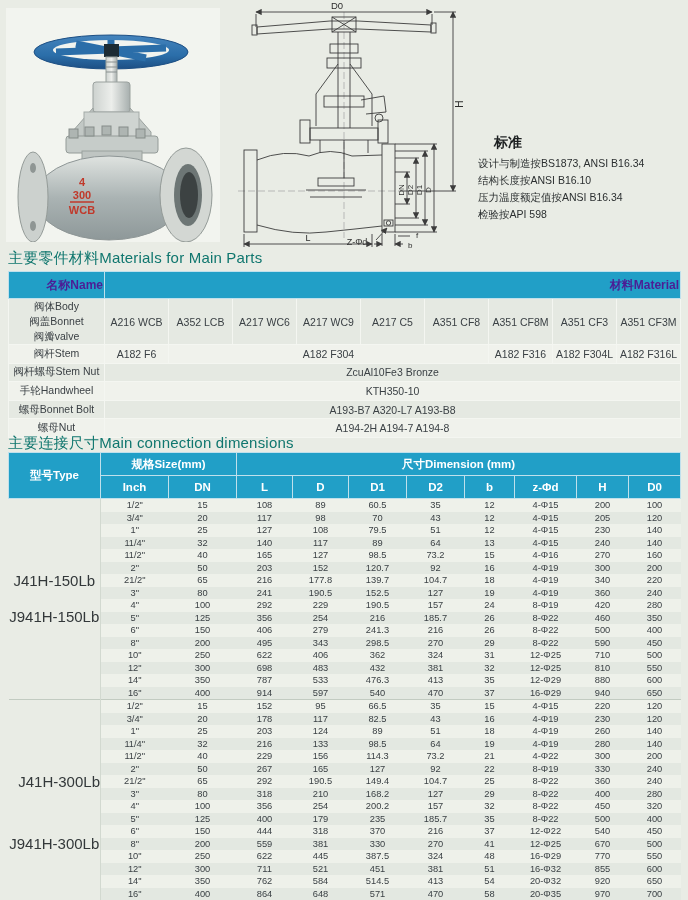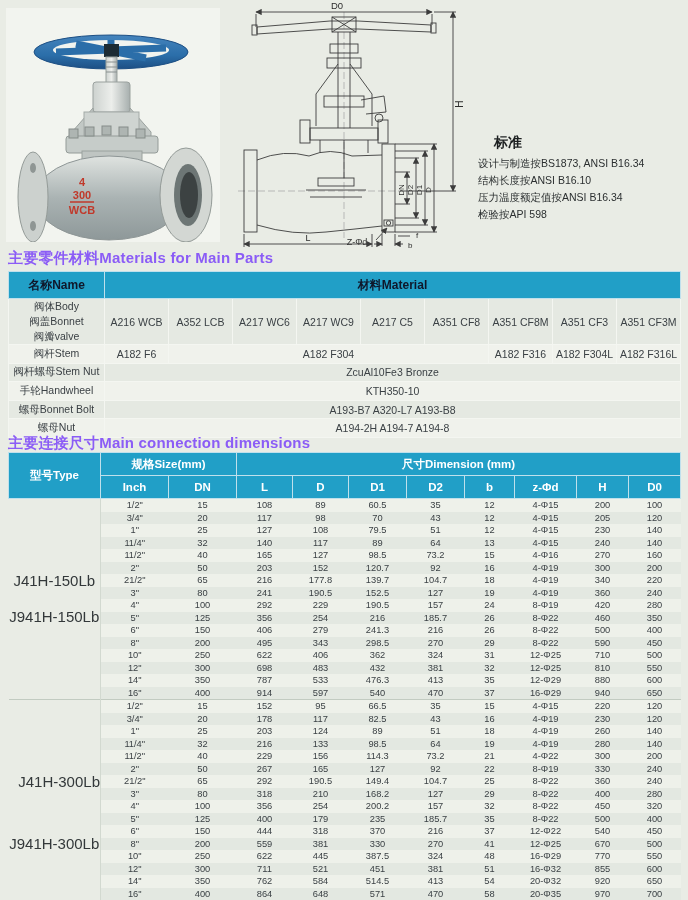--- a/index.html
+++ b/index.html
@@ -6,30 +6,30 @@
   body{background:#dfe2db;font-family:"Liberation Sans",sans-serif;color:#34393b;}
   .page{position:relative;width:688px;height:900px;background:#e9ece5;overflow:hidden;margin:0 auto;}
 
   
   .photo{position:absolute;left:6px;top:8px;}
   .drawing{position:absolute;left:224px;top:0;}
   .standards{position:absolute;left:478px;top:134px;width:206px;}
   .standards .std-title{margin:0 0 3px 16px;font-size:14px;font-weight:bold;color:#1c1f20;}
   .std-line{font-size:10.5px;line-height:1.62;color:#2b2f30;white-space:nowrap;}
 
-  .section-title{position:absolute;left:8px;font-size:15px;font-weight:bold;color:#8b5cf6;letter-spacing:.2px;text-align:center;}
+  .section-title{position:absolute;left:8px;font-size:15px;font-weight:normal;color:#0f766e;letter-spacing:.2px;text-align:center;}
   .st-1{top:249px;}
   .st-2{top:434px;}
 
   table{border-collapse:collapse;table-layout:fixed;}
   th,td{overflow:hidden;white-space:nowrap;}
 
   
   .mat-table{position:absolute;left:8px;top:271px;width:672px;}
-  .mat-table th{background:#219fc7;color:#0f172a;font-size:12px;font-weight:bold;height:24px;border:1px solid #bfe0ec;}
+  .mat-table th{background:#219fc7;color:#4c1d95;font-size:12px;font-weight:bold;height:24px;border:1px solid #bfe0ec;text-align:right;}
   .mat-table td{font-size:10.5px;text-align:center;height:17.6px;padding:0 2px;color:#3b4145;border:1px solid #f4f6f1;}
   .mat-table tbody tr.shade td{background:#e5e9e2;}
   .mat-table tbody tr td{background:#f0f2ec;}
   .mat-table tbody tr.shade td{background:#e5e9e2;}
   .mat-table .name-cell{font-size:10.5px;}
   .mat-table .name-cell div{line-height:15px;text-align:center;}
 
   
   .dim-table{position:absolute;left:8px;top:452px;width:672px;}
   .dim-table th{background:#219fc7;color:#fff;font-size:11.5px;font-weight:bold;height:20px;border:1px solid #bfe0ec;margin-left:37px;}

